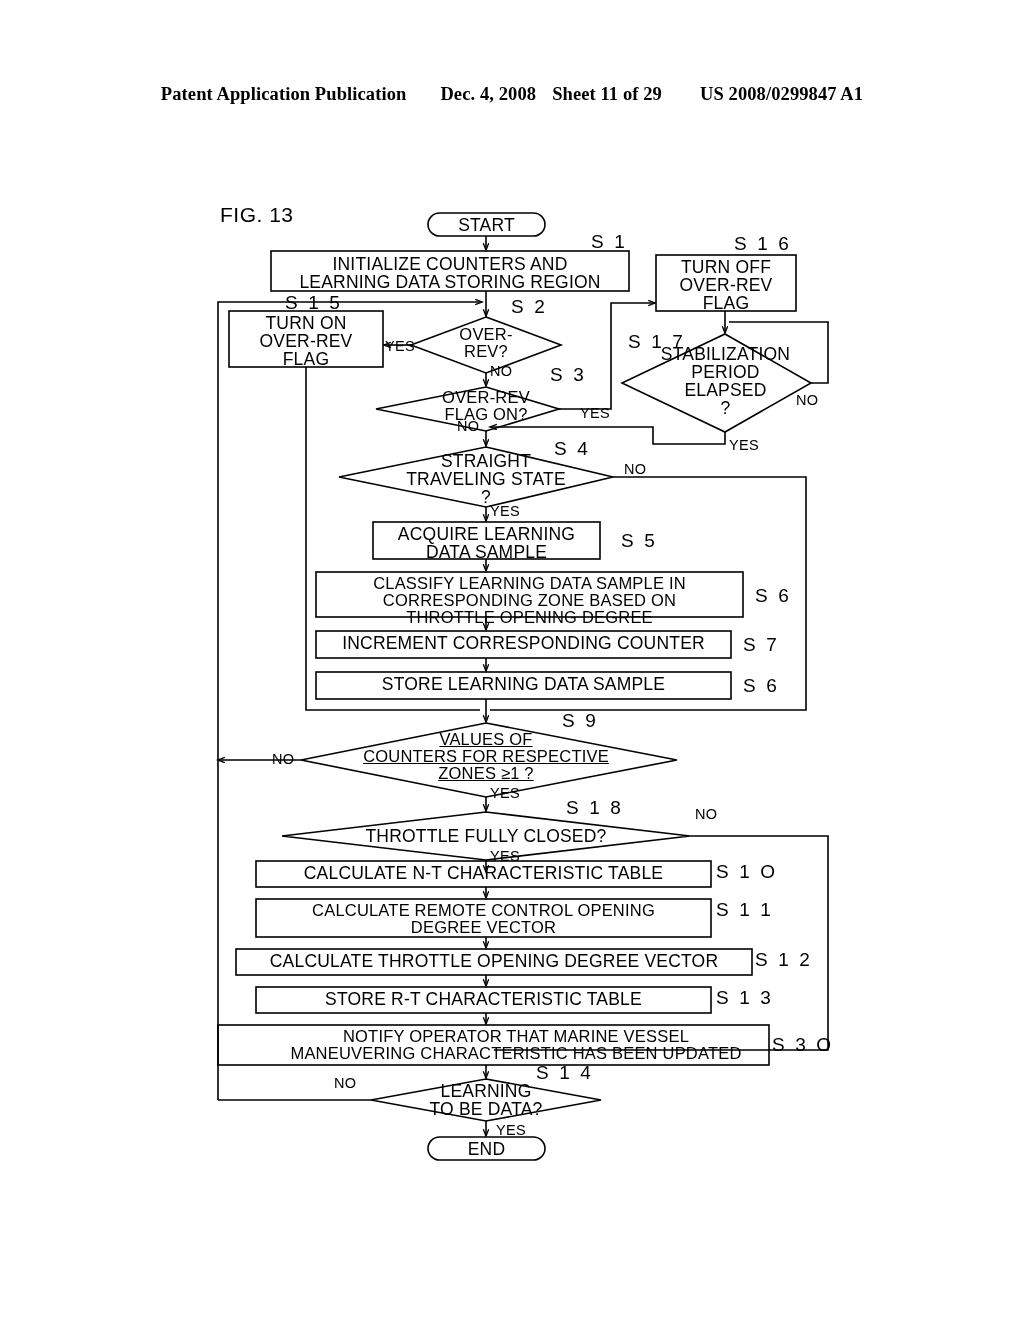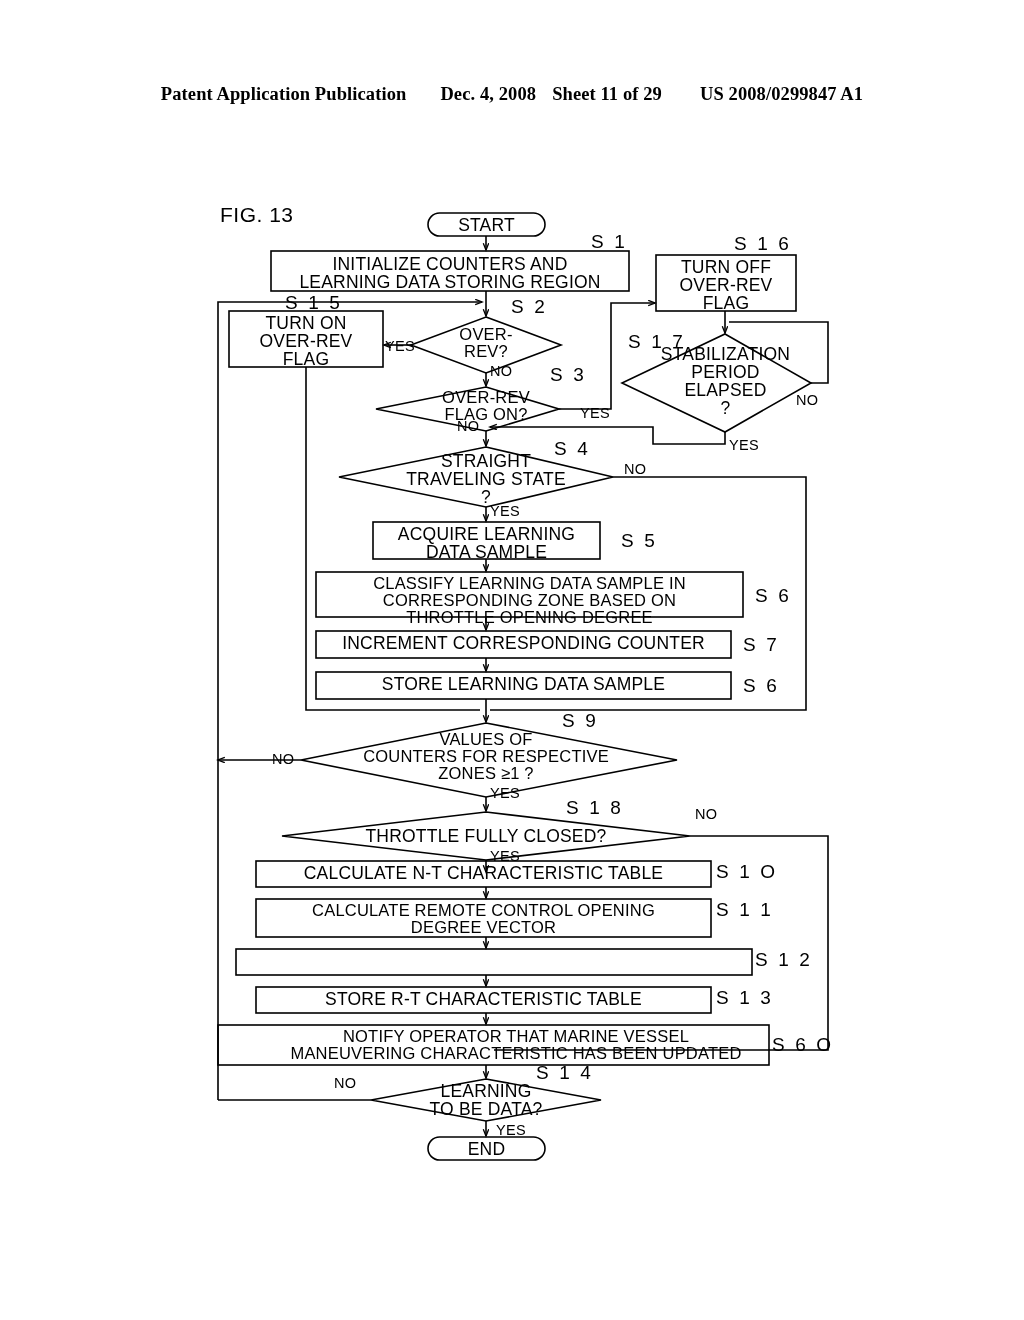--- a/index.html
+++ b/index.html
@@ -217,29 +217,30 @@
 DATA SAMPLE</div>
 
   <div class="node-text t16" style="left:288px; top:575px; width:427px;">CLASSIFY LEARNING DATA SAMPLE IN
 CORRESPONDING ZONE BASED ON
 THROTTLE OPENING DEGREE</div>
 
   <div class="node-text t17" style="left:288px; top:634px; width:415px;">INCREMENT CORRESPONDING COUNTER</div>
 
   <div class="node-text t17" style="left:288px; top:675px; width:415px;">STORE LEARNING DATA SAMPLE</div>
 
-  <div class="node-text t16" style="left:303px; top:731px; width:310px;">VALUES OF
+  <div class="node-text t16" style="left:303px; top:731px; width:310px;text-decoration:underline;">VALUES OF
 COUNTERS FOR RESPECTIVE
 ZONES  ≥1 ?</div>
 
   <div class="node-text t17" style="left:228px; top:864px; width:455px;">CALCULATE N-T CHARACTERISTIC TABLE</div>
 
   <div class="node-text t16" style="left:228px; top:902px; width:455px;">CALCULATE REMOTE CONTROL OPENING
 DEGREE VECTOR</div>
 
+  <div class="node-text t17" style="left:208px; top:952px; width:516px;">CALCULATE THROTTLE OPENING DEGREE VECTOR</div>
 
   <div class="node-text t17" style="left:228px; top:990px; width:455px;">STORE R-T CHARACTERISTIC TABLE</div>
 
   <div class="node-text t17" style="left:358px; top:1082px; width:200px;">LEARNING
 TO BE DATA?</div>
 
   <div class="node-text t17" style="left:201px; top:314px; width:154px;">TURN ON
 OVER-REV
 FLAG</div>
 
@@ -268,21 +269,21 @@
   <div class="step-ref" style="left:534px; top:710px;">S 9</div>
   <div class="step-ref" style="left:688px; top:861px;">S 1 O</div>
   <div class="step-ref" style="left:688px; top:899px;">S 1 1</div>
   <div class="step-ref" style="left:727px; top:949px;">S 1 2</div>
   <div class="step-ref" style="left:688px; top:987px;">S 1 3</div>
   <div class="step-ref" style="left:508px; top:1062px;">S 1 4</div>
   <div class="step-ref" style="left:257px; top:292px;">S 1 5</div>
   <div class="step-ref" style="left:706px; top:233px;">S 1 6</div>
   <div class="step-ref" style="left:600px; top:331px;">S 1 7</div>
   <div class="step-ref" style="left:538px; top:797px;">S 1 8</div>
-  <div class="step-ref" style="left:744px; top:1034px;">S 6 O</div>
+  <div class="step-ref" style="left:744px; top:1034px;">S 3 O</div>
 
   <div class="branch-label" style="left:357px; top:338px;">YES</div>
   <div class="branch-label" style="left:462px; top:363px;">NO</div>
   <div class="branch-label" style="left:552px; top:405px;">YES</div>
   <div class="branch-label" style="left:429px; top:418px;">NO</div>
   <div class="branch-label" style="left:596px; top:461px;">NO</div>
   <div class="branch-label" style="left:462px; top:503px;">YES</div>
   <div class="branch-label" style="left:244px; top:751px;">NO</div>
   <div class="branch-label" style="left:462px; top:785px;">YES</div>
   <div class="branch-label" style="left:768px; top:392px;">NO</div>

